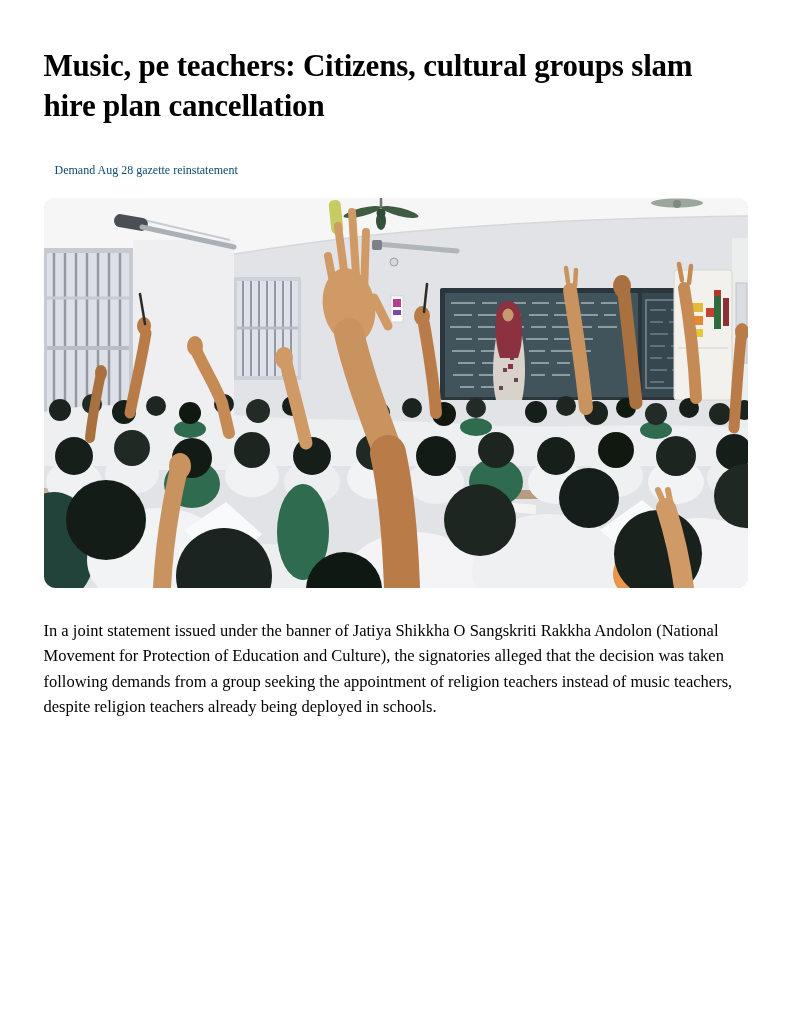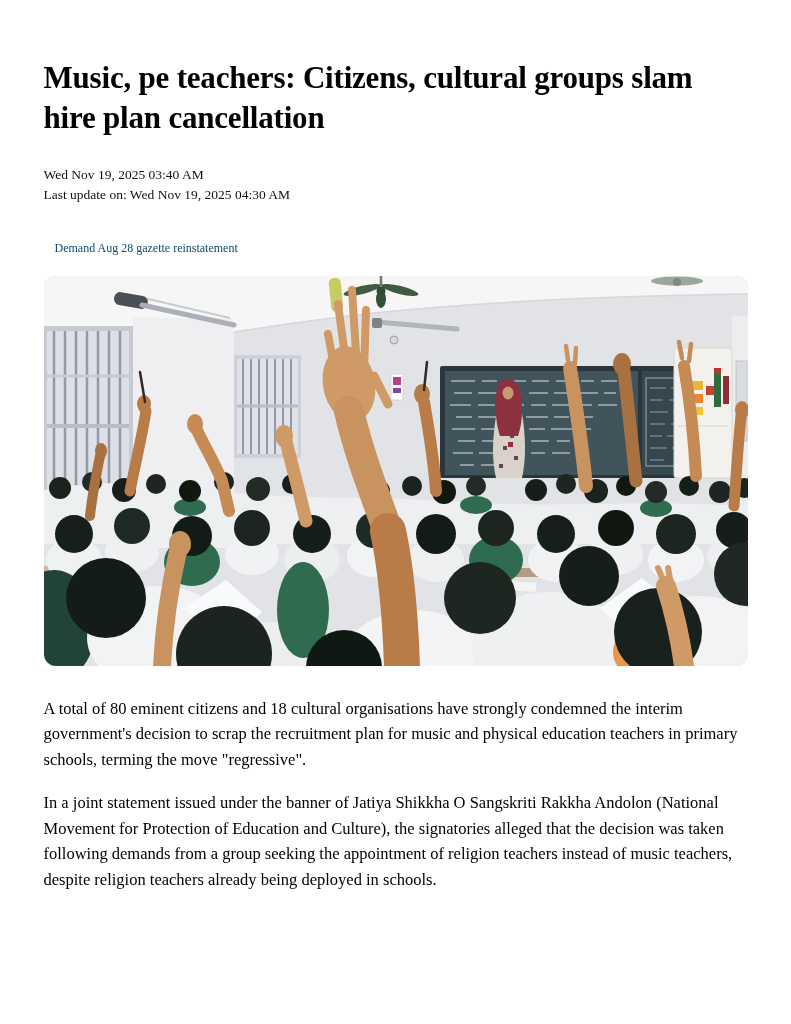--- a/index.html
+++ b/index.html
@@ -3,21 +3,21 @@
 <meta charset="utf-8">
 <style>
   * { box-sizing: border-box; }
   html, body { margin: 0; padding: 0; background: #ffffff; }
   body {
     min-height: 1024px;
     width: 791px;
     font-family: "Liberation Serif", serif;
     color: #000;
   }
-  .page { width: 704px; margin: 12px auto; padding-top: 46px; }
+  .page { width: 704px; margin: 0 auto; padding-top: 46px; }
   .headline {
     font-size: 31px;
     line-height: 1.3;
     font-weight: 700;
     margin: 0 0 26px 0;
     letter-spacing: -0.2px;
   }
   .meta { font-size: 13.5px; line-height: 20px; color: #111; }
   .meta div { margin: 0; }
   .kicker {
@@ -38,24 +38,20 @@
   .body-text { margin-top: 30px; font-size: 16.5px; line-height: 1.55; }
   .body-text p { margin: 0 0 18px 0; }
 </style>
 </head>
 <body>
 
 <div class="page">
 
   <h1 class="headline">Music, pe teachers: Citizens, cultural groups slam hire plan cancellation</h1>
 
-  <div class="meta">
-    <div>Wed Nov 19, 2025 03:40 AM</div>
-    <div>Last update on: Wed Nov 19, 2025 04:30 AM</div>
-  </div>
 
   <div class="kicker">Demand Aug 28 gazette reinstatement</div>
 
   <figure class="photo" aria-label="Classroom of schoolgirls in white and green uniforms raising their hands; a teacher in a maroon headscarf stands at a chalk-covered blackboard">
     <svg viewBox="0 0 704 390" preserveAspectRatio="none" aria-hidden="true">
 
       <rect x="0" y="0" width="704" height="390" fill="#e2e3e6"></rect>
 
       <path d="M0,88 C120,66 260,44 340,36 C430,27 560,20 704,18 L704,0 L0,0 Z" fill="#f6f6f7"></path>
       <path d="M0,88 C120,66 260,44 340,36 C430,27 560,20 704,18" stroke="#d6d7db" stroke-width="1.5" fill="none"></path>
@@ -302,17 +298,16 @@
         </g>
         <ellipse cx="305" cy="108" rx="26" ry="38" fill="#cf9a66" transform="rotate(-10 305 108)"></ellipse>
         <path d="M330,100 L344,128" stroke="#cf9a66" stroke-width="9" stroke-linecap="round"></path>
         <path d="M305,135 C315,178 330,216 344,255" stroke="#c9935f" stroke-width="30" stroke-linecap="round" fill="none"></path>
         <path d="M344,255 C352,292 356,332 358,390" stroke="#b97c49" stroke-width="36" stroke-linecap="round" fill="none"></path>
       </g>
     </svg>
   </figure>
 
   <div class="body-text">
-    <p>A total of 80 eminent citizens and 18 cultural organisations have strongly condemned the interim government's decision to scrap the recruitment plan for music and physical education teachers in primary schools, terming the move "regressive".</p>
     <p>In a joint statement issued under the banner of Jatiya Shikkha O Sangskriti Rakkha Andolon (National Movement for Protection of Education and Culture), the signatories alleged that the decision was taken following demands from a group seeking the appointment of religion teachers instead of music teachers, despite religion teachers already being deployed in schools.</p>
   </div>
 
 </div>
 
 </body></html>

